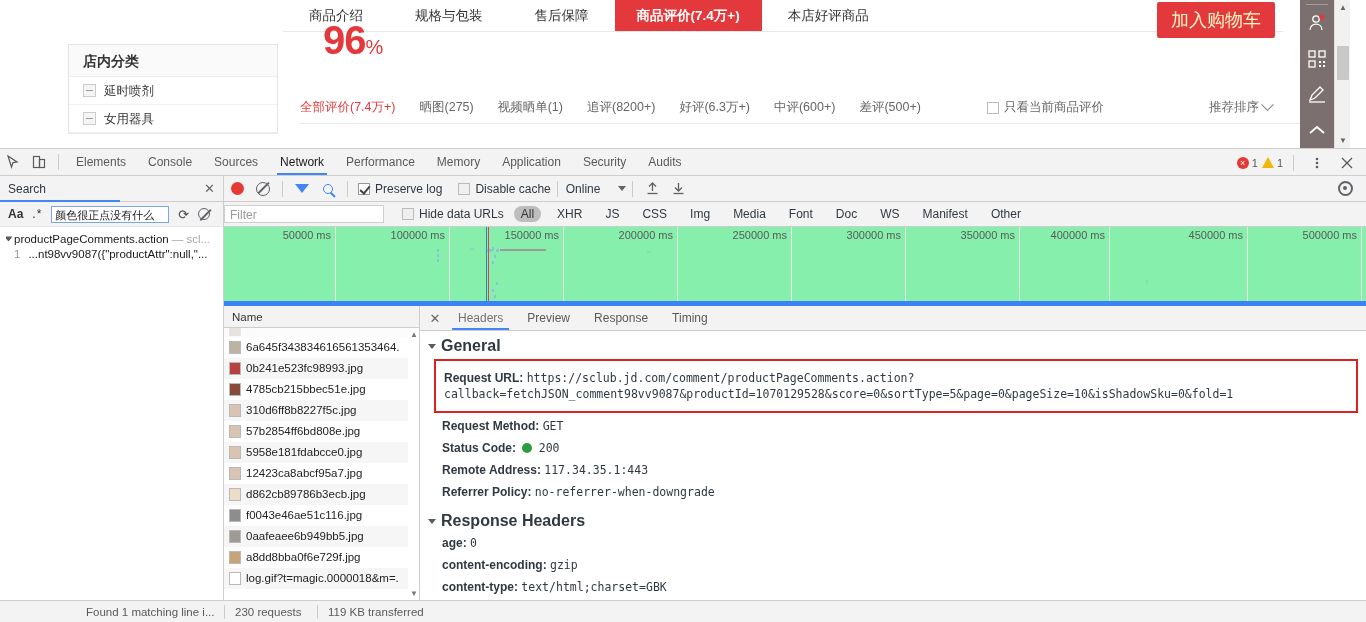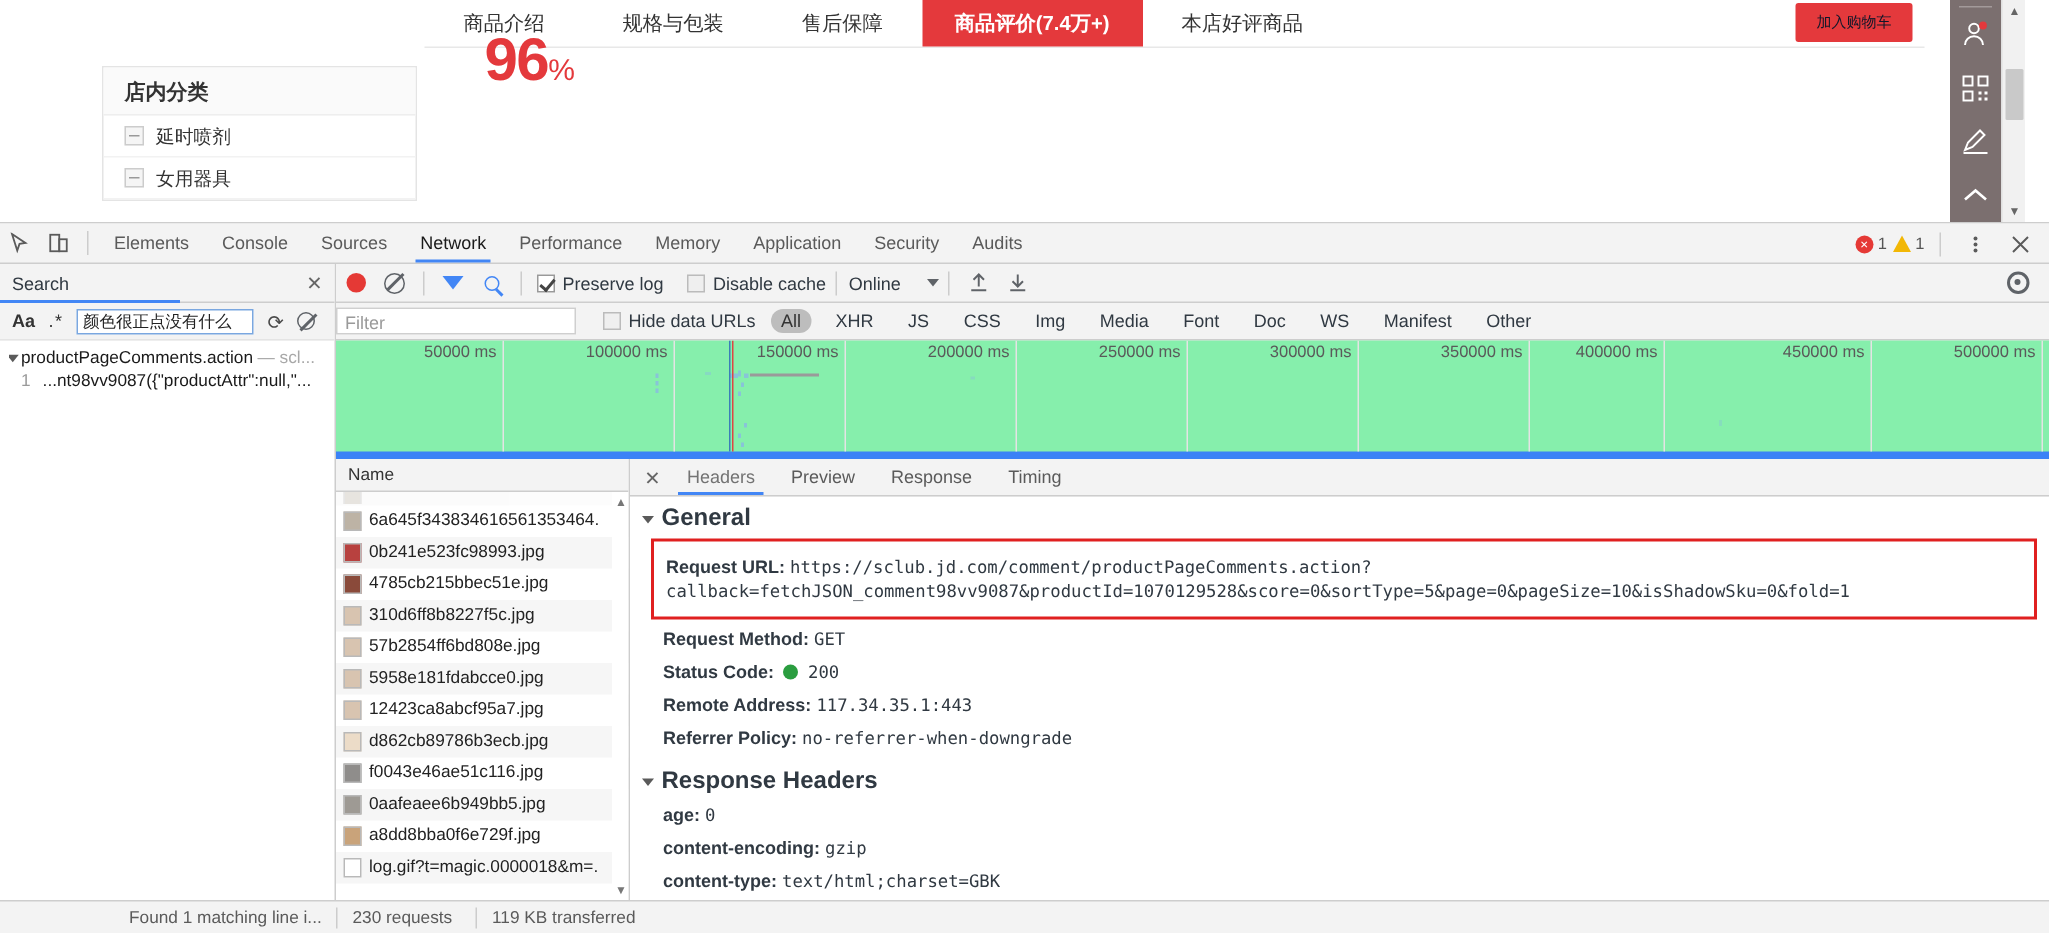--- a/index.html
+++ b/index.html
@@ -24,21 +24,21 @@
     border-bottom: 1px solid #e8e8e8;
     display: flex; align-items: stretch;
   }
   .nav-item {
     padding: 0 26px; display: flex; align-items: center;
     font-size: 13.5px; color: #333; cursor: pointer; white-space: nowrap;
   }
   .nav-item.active { background: #e4393c; color: #fff; font-weight: bold; padding: 0 22px; }
   .cart-btn {
     position: absolute; right: 8px; top: 2px;
-    background: #e4393c; color: #0f172a; font-size: 10px;
+    background: #e4393c; color: #fef9c3; font-size: 18px;
     padding: 6px 14px; border-radius: 2px; cursor: pointer; white-space: nowrap;
   }
 
   .pct {
     position: absolute; left: 323px; top: 20px;
     color: #e4393c; font-size: 40px; font-weight: bold; letter-spacing: -1px;
     line-height: 1;
   }
   .pct .unit { font-size: 20px; font-weight: normal; }
 
@@ -292,20 +292,37 @@
         <div class="shopcat-item">
           <span class="minus-box"></span>
           <span>延时喷剂</span>
         </div>
         <div class="shopcat-item">
           <span class="minus-box"></span>
           <span>女用器具</span>
         </div>
       </div>
 
+      <div class="filterbar">
+        <div class="f-item active">全部评价(7.4万+)</div>
+        <div class="f-item">晒图(275)</div>
+        <div class="f-item">视频晒单(1)</div>
+        <div class="f-item">追评(8200+)</div>
+        <div class="f-item">好评(6.3万+)</div>
+        <div class="f-item">中评(600+)</div>
+        <div class="f-item">差评(500+)</div>
+        <div class="only-cur">
+          <span class="chk"></span>
+          <span>只看当前商品评价</span>
+        </div>
+        <div class="sortsel">
+          <span>推荐排序</span>
+          <span class="chev"></span>
+        </div>
+      </div>
 
       <div class="rail">
         <div class="rail-sep"></div>
         <div class="rail-ic">
           <svg width="20" height="20" viewBox="0 0 20 20">
               <circle cx="9" cy="6" r="3.2" fill="none" stroke="#fff" stroke-width="1.3"></circle>
               <path d="M3 17c0-3.5 2.7-5.8 6-5.8s6 2.3 6 5.8" fill="none" stroke="#fff" stroke-width="1.3"></path>
               <circle cx="15" cy="4" r="2.6" fill="#e4393c"></circle>
             </svg>
         </div>

